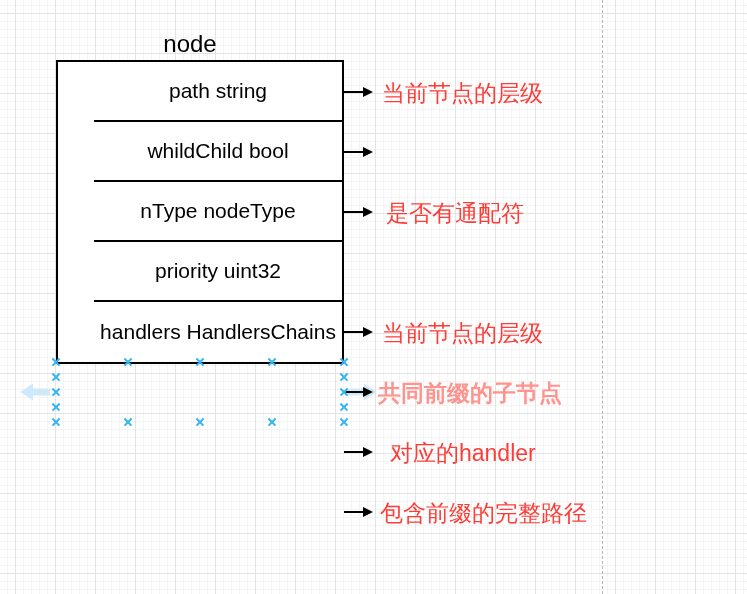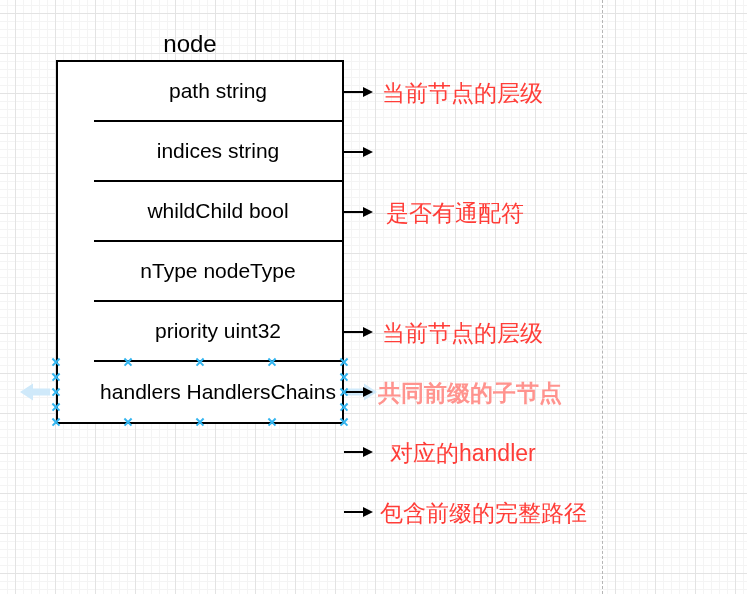--- a/index.html
+++ b/index.html
@@ -44,23 +44,20 @@
 
 <div class="canvas">
 
   <div class="page-break"></div>
 
   <div class="title">node</div>
 
   <div class="box">
     <div class="row">
         <span>path string</span>
-      </div>
-    <div class="row">
-        <span>indices string</span>
       </div>
     <div class="row">
         <span>whildChild bool</span>
       </div>
     <div class="row">
         <span>nType nodeType</span>
       </div>
     <div class="row">
         <span>priority uint32</span>
       </div>

